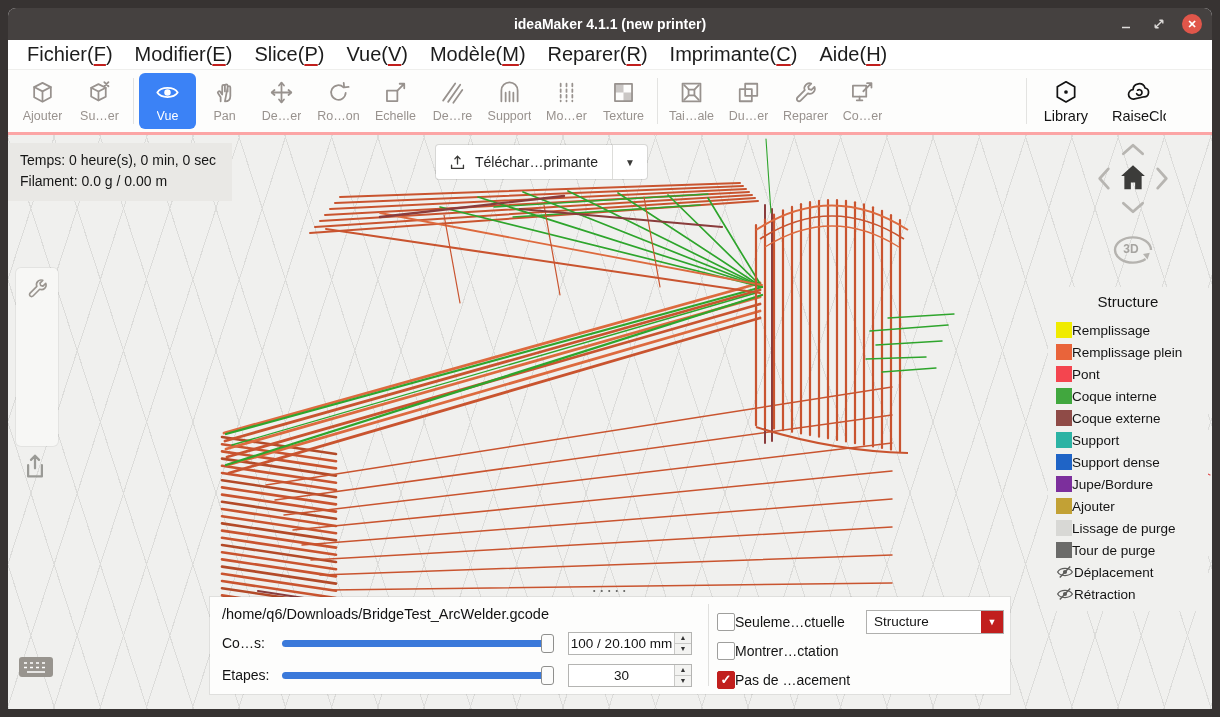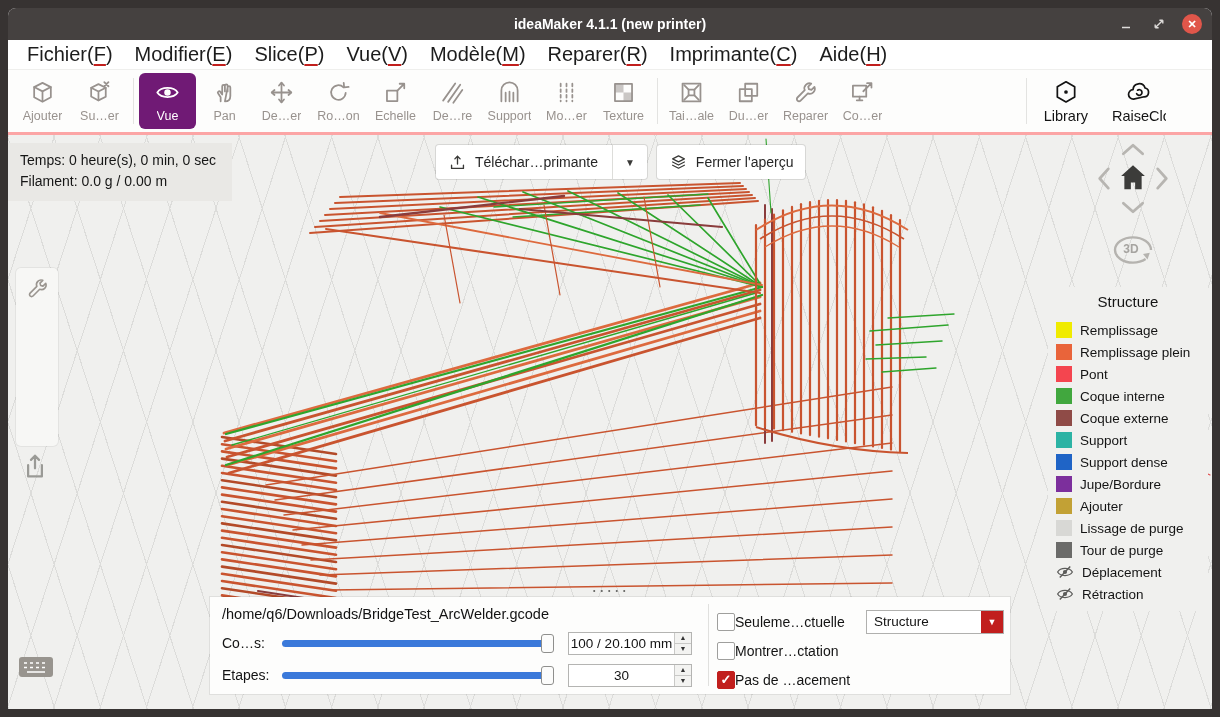--- a/index.html
+++ b/index.html
@@ -17,21 +17,21 @@
 
   
   .menubar{flex:0 0 30px;background:#fff;display:flex;align-items:center;padding:0 8px;border-bottom:1px solid #efefed}
   .menu-item{padding:3px 11px;font-size:20px;color:#1c1c1c;border-radius:3px;white-space:nowrap}
   .menu-item u{text-decoration-color:#c11f1d;text-underline-offset:2.5px}
 
   
   .toolbar{flex:0 0 65px;background:#fdfdfc;display:flex;align-items:center;padding:0 34px 0 6px;border-bottom:3px solid #fca5a5}
   .tool{width:57px;height:56px;display:flex;flex-direction:column;align-items:center;justify-content:center;gap:4px;border-radius:6px;color:#98928e;font-size:12.5px;flex:0 0 auto}
   .tool .tlabel{white-space:nowrap;max-width:54px;overflow:hidden}
-  .tool.active{background:#701a75;color:#fff}
+  .tool.active{background:#3b82f6;color:#fff}
   .tool.dark{color:#141414;font-size:14.5px;width:auto;padding:0 12px;gap:3px}
   .tb-sep{width:1px;height:46px;background:#e3e3e1;margin:0 5px;flex:0 0 1px}
   .tb-sep.push{margin-left:auto}
 
   
   .viewport{position:relative;flex:1;background:#f0f0ee;overflow:hidden;
     background-image:
       repeating-linear-gradient(108deg,#dcdcda 0px,#dcdcda 1px,transparent 1px,transparent 44px),
       repeating-linear-gradient(72deg,#dcdcda 0px,#dcdcda 1px,transparent 1px,transparent 44px)}
   #model{position:absolute;left:0;top:0;z-index:1}
@@ -47,21 +47,21 @@
   .nav-grid{display:grid;grid-template-columns:28px 30px 28px;grid-template-rows:24px 34px 24px;place-items:center}
   .chev{display:block}
   .rot-left{transform:rotate(-90deg)}
   .rot-right{transform:rotate(90deg)}
   .rot-down{transform:rotate(180deg)}
   .rot3d{position:relative;width:46px;height:40px;margin:14px auto 0}
   .rot3d-label{position:absolute;left:0;top:9px;width:42px;text-align:center;font-size:12px;font-weight:bold;color:#a6a4a0}
 
   .legend{position:absolute;left:1040px;top:152px;width:160px;background:#f0f0ee;padding:4px 0 6px;z-index:5}
   .lg-title{text-align:center;font-size:15px;color:#141414;margin:2px 0 9px}
-  .lg-row{display:flex;align-items:center;gap:8px;height:22px;padding-left:8px;font-size:13.5px;color:#141414}
+  .lg-row{display:flex;align-items:center;height:22px;padding-left:8px;font-size:13.5px;color:#141414}
   .sw{width:16px;height:16px;flex:0 0 16px}
 
   .left-strip{position:absolute;left:8px;top:133px;width:42px;height:178px;background:#f7f7f5;border-radius:5px;box-shadow:0 0 0 1px rgba(0,0,0,.05);display:flex;justify-content:center;padding-top:9px;color:#9a958f;z-index:5}
   .export-left{position:absolute;left:12px;top:317px;color:#9a9a96;z-index:5}
   .kb-btn{position:absolute;left:10px;top:519px;z-index:5}
 
   
   .bpanel{position:absolute;left:202px;top:462px;width:800px;height:97px;background:#fdfdfc;box-shadow:0 0 0 1px rgba(0,0,0,.07);z-index:6;display:flex;padding:5px 0 0 12px}
   .drag-dots{position:absolute;left:50%;top:-13px;transform:translateX(-50%);color:#6e6e6c;font-size:18px;letter-spacing:1.5px;line-height:12px}
   .bp-left{width:478px}
@@ -348,27 +348,20 @@
 
       <div class="pv-bar">
         <div class="pv-btn">
           <svg width="19" height="19" viewBox="0 0 24 24" fill="none" stroke="currentColor" stroke-width="1.7" stroke-linecap="round" stroke-linejoin="round">
               <path d="M4.5 15.5v4h15v-4"></path>
               <path d="M12 4v10M12 4 8.7 7.4M12 4l3.3 3.4"></path>
             </svg>
           <span>Téléchar…primante</span>
           <span class="pv-caret">▼</span>
         </div>
-        <div class="pv-btn">
-          <svg width="19" height="19" viewBox="0 0 24 24" fill="none" stroke="currentColor" stroke-width="1.6" stroke-linecap="round" stroke-linejoin="round">
-              <path d="M12 3.6 19.4 7.4 12 11.2 4.6 7.4z"></path>
-              <path d="M4.6 11.4 12 15.2l7.4-3.8M4.6 15.4 12 19.2l7.4-3.8"></path>
-            </svg>
-          <span>Fermer l'aperçu</span>
-        </div>
       </div>
 
       <div class="nav">
         <div class="nav-grid">
           <span></span>
           <svg class="chev" width="26" height="15" viewBox="0 0 24 14">
               <path d="M3 11 12 3l9 8" fill="none" stroke="#b7b5b1" stroke-width="2.6" stroke-linecap="round" stroke-linejoin="round"></path>
             </svg>
           <span></span>
           <svg class="chev rot-left" width="26" height="15" viewBox="0 0 24 14">

